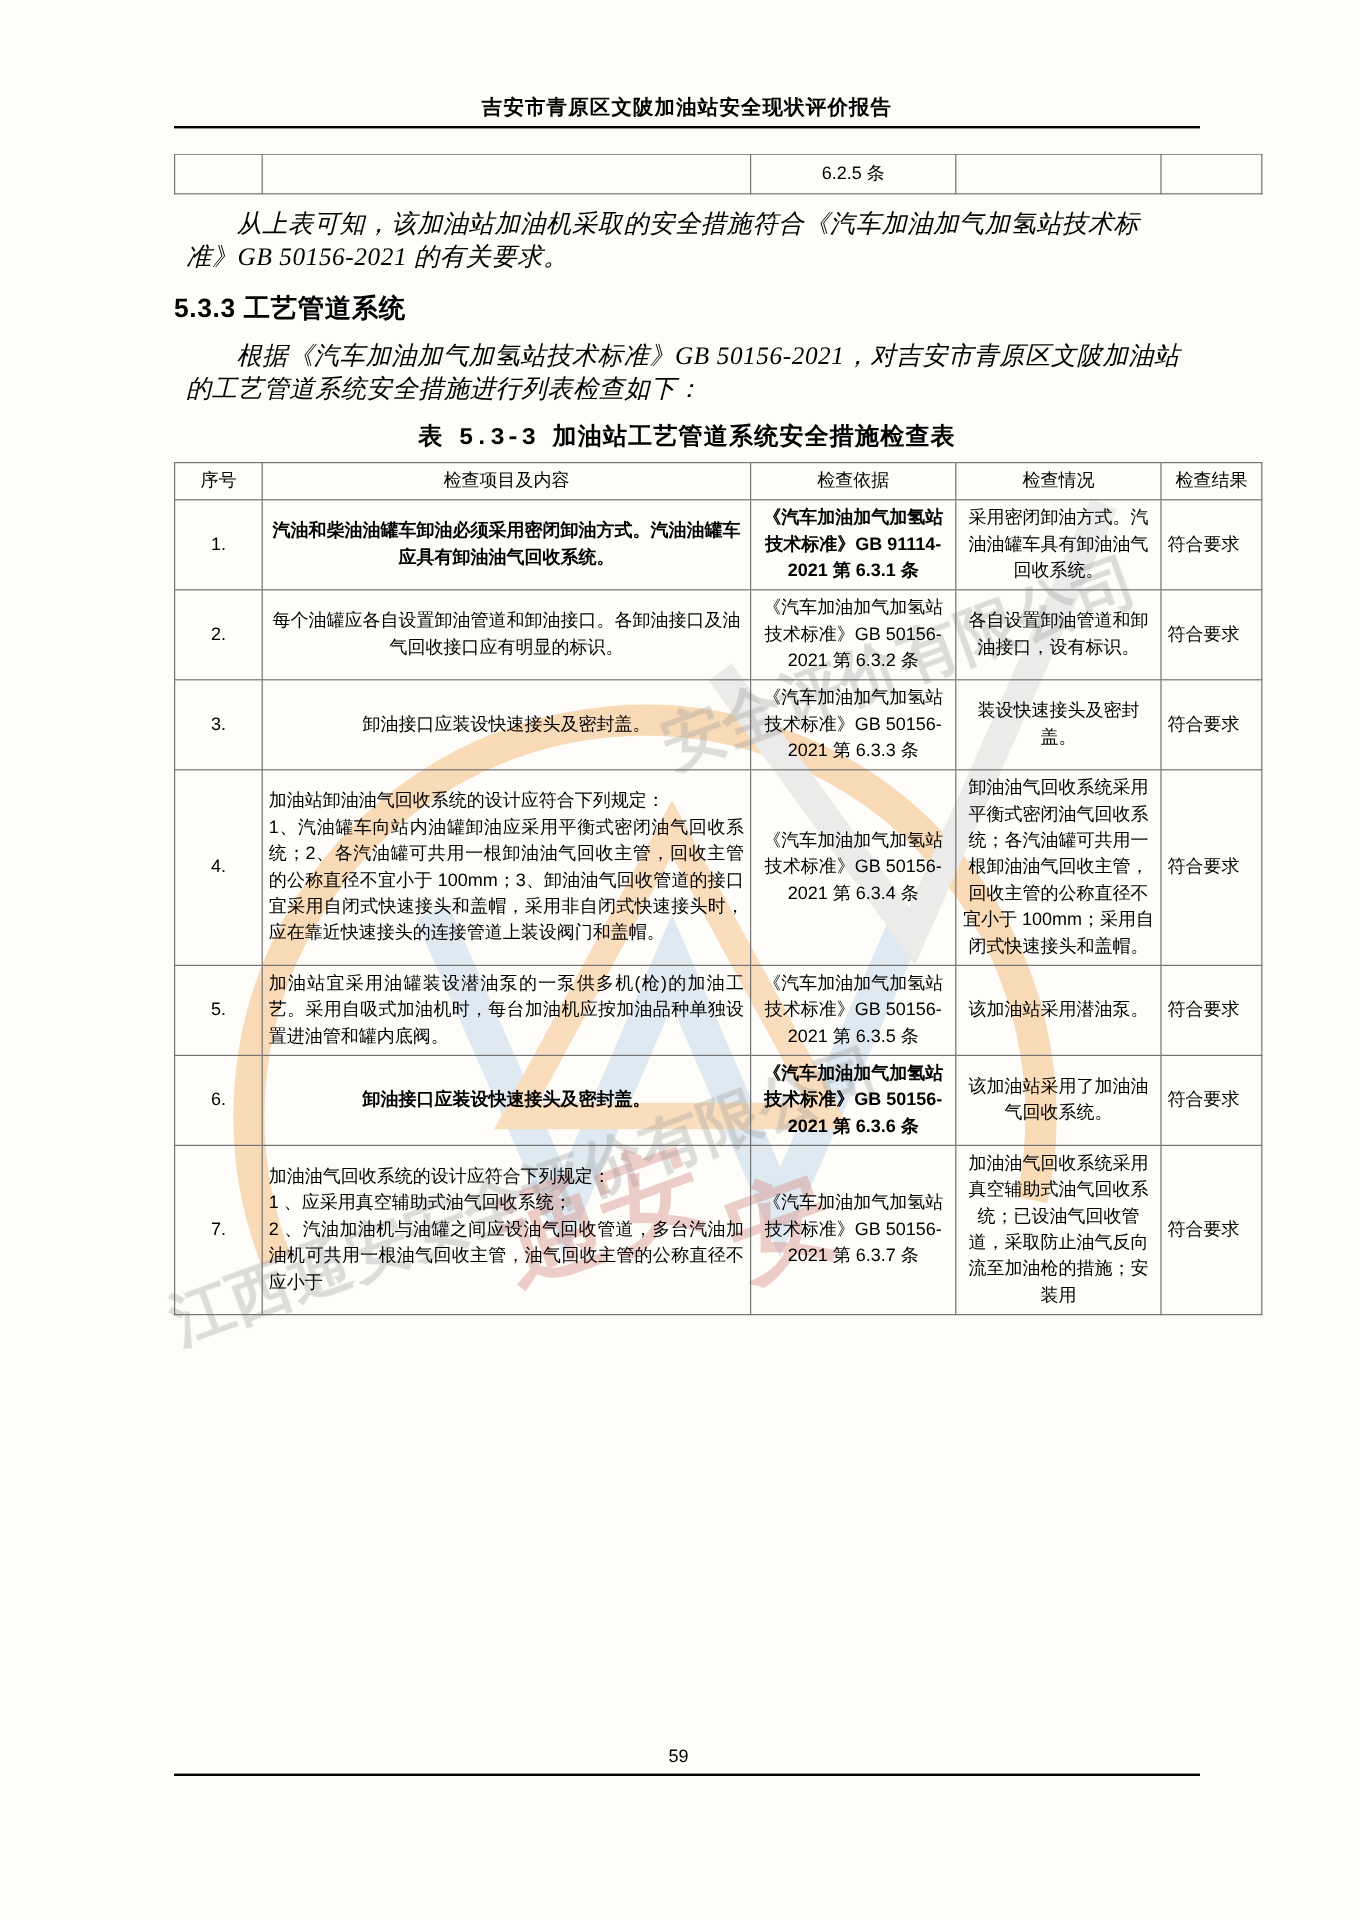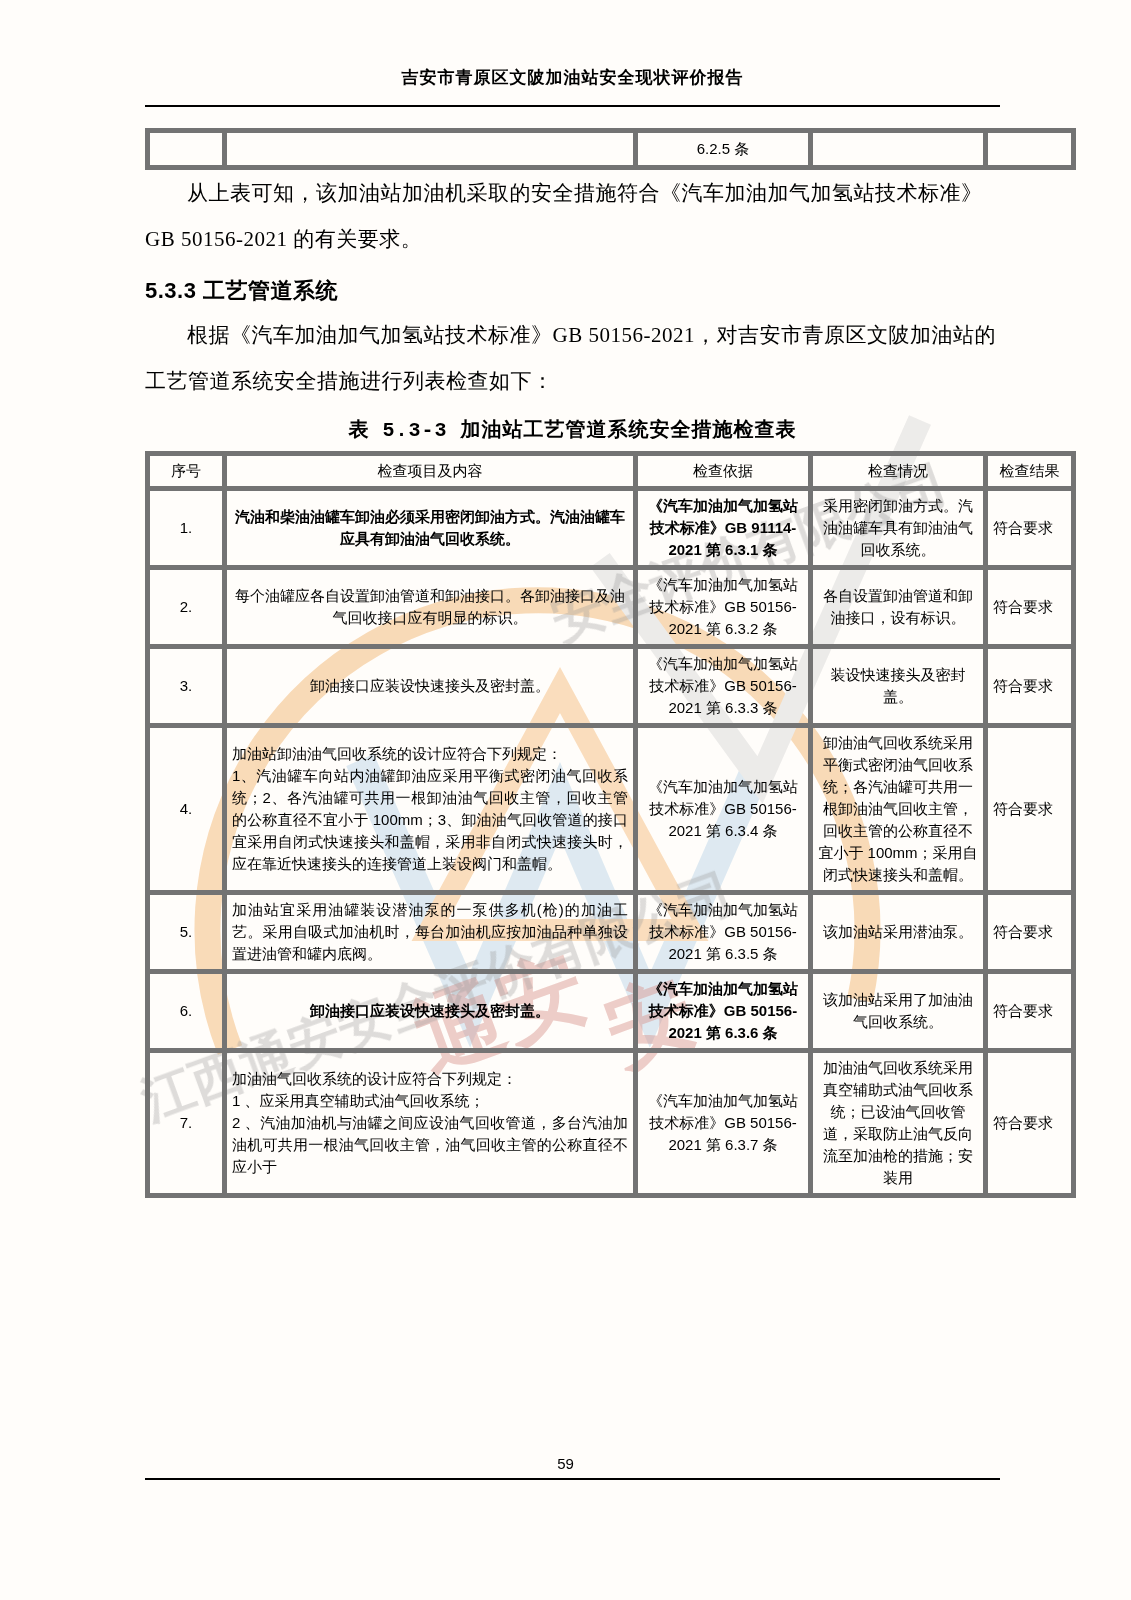--- a/index.html
+++ b/index.html
@@ -24,21 +24,21 @@
     left: 0; top: 0;
     width: 1131px; height: 1600px;
     pointer-events: none;
     z-index: 5;
   }
 
   
   .header {
     position: absolute;
     left: 145px;
-    top: 66px;
+    top: 78px;
     width: 855px;
     text-align: center;
     font-size: 17px;
     letter-spacing: 1px;
     font-family: "Liberation Sans", sans-serif;
     font-weight: bold;
   }
   .header-rule {
     position: absolute;
     left: 145px;
@@ -51,24 +51,25 @@
   .content {
     position: absolute;
     left: 145px;
     top: 128px;
     width: 855px;
     z-index: 10;
   }
 
   .para {
     font-size: 21px;
-    line-height: 46px;
+    line-height: 28px;
     text-indent: 2em;
-    margin: 0;
+    margin: 10px;
     letter-spacing: 0.5px;
+    font-style: italic;
   }
   .heading {
     font-family: "Liberation Sans", sans-serif;
     font-weight: bold;
     font-size: 22px;
     margin: 14px 0 6px 0;
     letter-spacing: 0.5px;
   }
   .table-caption {
     text-align: center;
@@ -79,21 +80,21 @@
     letter-spacing: 1px;
   }
 
   
   table.doc {
     border-collapse: collapse;
     width: 855px;
     table-layout: fixed;
   }
   table.doc td {
-    border: 5px solid #737373;
+    border: 1px solid #737373;
     vertical-align: middle;
     padding: 4px 5px;
     font-size: 15px;
     line-height: 22px;
     font-family: "Liberation Sans", sans-serif;
   }
   .top-frag td { height: 24px; }
 
   .c-no      { width: 62px;  text-align: center; }
   .c-item    { width: 396px; }

